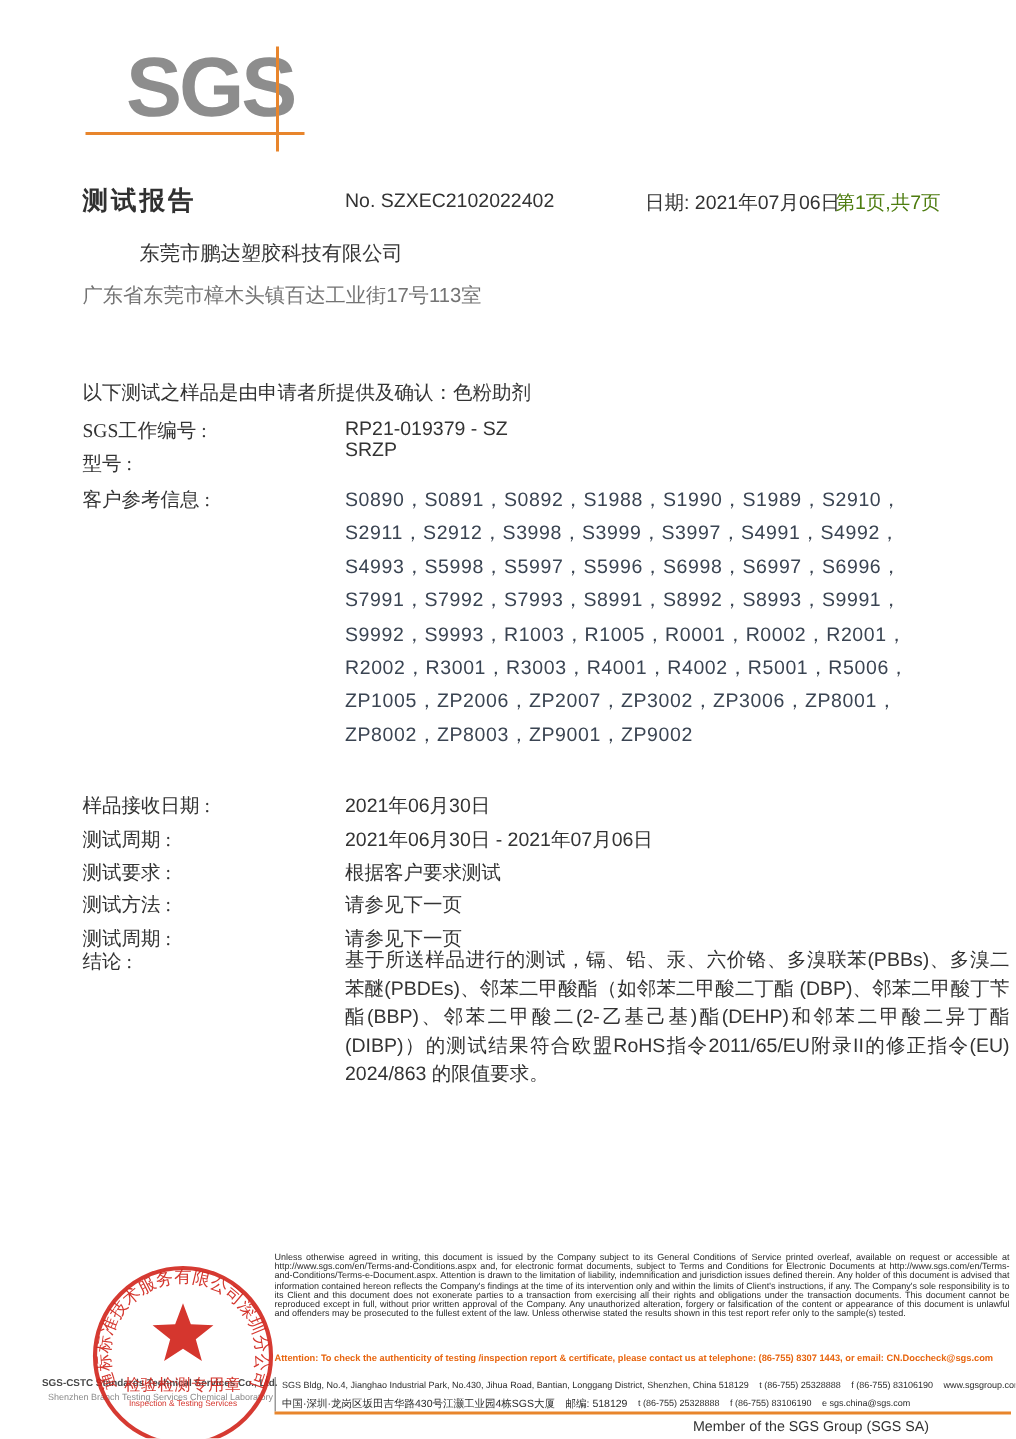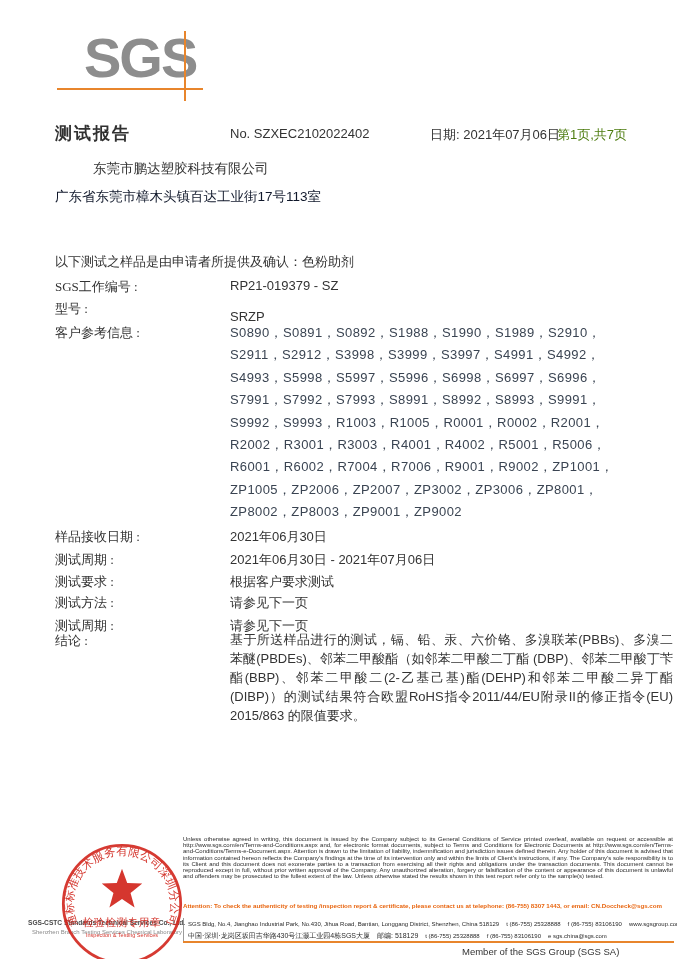--- a/index.html
+++ b/index.html
@@ -16,21 +16,21 @@
     font-family:"Liberation Sans", sans-serif;
   }
   .logo-hline { position:absolute; left:57px; top:88px; width:146px; height:2px; background:#e8852c; }
   .logo-vline { position:absolute; left:184px; top:31px; width:2px; height:70px; background:#e8852c; }
   .report-title { position:absolute; left:55px; top:122px; font-size:17px; font-weight:700; color:#303030; letter-spacing:2px; }
   .hdr-no   { position:absolute; left:230px; top:126px; font-size:13px; color:#333; }
   .hdr-date { position:absolute; left:418px; top:126px; font-size:13px; color:#333;margin-left:12px; }
   .hdr-page { position:absolute; left:557px; top:126px; font-size:13px; color:#4d7c0f; }
   
   .co-name { position:absolute; left:55px; top:160px; font-size:13.5px; color:#333;margin-left:38px; }
-  .co-addr { position:absolute; left:55px; top:188px; font-size:13.5px; color:#0f172a; }
+  .co-addr { position:absolute; left:55px; top:188px; font-size:13.5px; color:#737373; }
   .statement { position:absolute; left:55px; top:253px; font-size:13px; color:#333; }
   
   .lbl { position:absolute; left:55px;  font-size:13px; color:#333;font-family:Liberation Serif, serif; }
   .val { position:absolute; left:230px; font-size:13px; color:#333; }
   .ref-lines { position:absolute; left:230px; top:322px; width:440px; font-size:13px; color:#3a4452; }
   .ref-lines div { height:22.4px; line-height:22.4px; letter-spacing:0.4px; }
   .conclusion {
     position:absolute; left:230px; top:630px; width:443px;
     font-size:13px; line-height:19px; color:#333; text-align:justify;
   }
@@ -73,52 +73,51 @@
 
   <div class="co-name">东莞市鹏达塑胶科技有限公司</div>
   <div class="co-addr">广东省东莞市樟木头镇百达工业街17号113室</div>
 
   <div class="statement">以下测试之样品是由申请者所提供及确认：色粉助剂</div>
 
   <div class="lbl" style="top:278px">SGS工作编号 :</div>
   <div class="val" style="top:278px">RP21-019379 - SZ</div>
 
   <div class="lbl" style="top:300px">型号 :</div>
-  <div class="val" style="top:309px">SRZP</div>
+  <div class="val" style="top:292px">SRZP</div>
 
   <div class="lbl" style="top:324px">客户参考信息 :</div>
   <div class="ref-lines">
     <div>S0890，S0891，S0892，S1988，S1990，S1989，S2910，</div>
     <div>S2911，S2912，S3998，S3999，S3997，S4991，S4992，</div>
     <div>S4993，S5998，S5997，S5996，S6998，S6997，S6996，</div>
     <div>S7991，S7992，S7993，S8991，S8992，S8993，S9991，</div>
     <div>S9992，S9993，R1003，R1005，R0001，R0002，R2001，</div>
     <div>R2002，R3001，R3003，R4001，R4002，R5001，R5006，</div>
-    <div>R6001，R6002，R7004，R7006，R9001，R9002，ZP1001，</div>
     <div>ZP1005，ZP2006，ZP2007，ZP3002，ZP3006，ZP8001，</div>
     <div>ZP8002，ZP8003，ZP9001，ZP9002</div>
   </div>
 
   <div class="lbl" style="top:528px">样品接收日期 :</div>
   <div class="val" style="top:528px">2021年06月30日</div>
 
   <div class="lbl" style="top:551px">测试周期 :</div>
   <div class="val" style="top:551px">2021年06月30日 - 2021年07月06日</div>
 
   <div class="lbl" style="top:573px">测试要求 :</div>
   <div class="val" style="top:573px">根据客户要求测试</div>
 
   <div class="lbl" style="top:594px">测试方法 :</div>
   <div class="val" style="top:594px">请参见下一页</div>
 
   <div class="lbl" style="top:617px">测试周期 :</div>
   <div class="val" style="top:617px">请参见下一页</div>
 
   <div class="lbl" style="top:632px">结论 :</div>
-  <div class="conclusion">基于所送样品进行的测试，镉、铅、汞、六价铬、多溴联苯(PBBs)、多溴二苯醚(PBDEs)、邻苯二甲酸酯（如邻苯二甲酸二丁酯 (DBP)、邻苯二甲酸丁苄酯(BBP)、邻苯二甲酸二(2-乙基己基)酯(DEHP)和邻苯二甲酸二异丁酯(DIBP)）的测试结果符合欧盟RoHS指令2011/44/EU附录II的修正指令(EU) 2015/863 的限值要求。</div>
+  <div class="conclusion">基于所送样品进行的测试，镉、铅、汞、六价铬、多溴联苯(PBBs)、多溴二苯醚(PBDEs)、邻苯二甲酸酯（如邻苯二甲酸二丁酯 (DBP)、邻苯二甲酸丁苄酯(BBP)、邻苯二甲酸二(2-乙基己基)酯(DEHP)和邻苯二甲酸二异丁酯(DIBP)）的测试结果符合欧盟RoHS指令2011/65/EU附录II的修正指令(EU) 2024/863 的限值要求。</div>
 
   <div class="fineprint">Unless otherwise agreed in writing, this document is issued by the Company subject to its General Conditions of Service printed overleaf, available on request or accessible at http://www.sgs.com/en/Terms-and-Conditions.aspx and, for electronic format documents, subject to Terms and Conditions for Electronic Documents at http://www.sgs.com/en/Terms-and-Conditions/Terms-e-Document.aspx. Attention is drawn to the limitation of liability, indemnification and jurisdiction issues defined therein. Any holder of this document is advised that information contained hereon reflects the Company's findings at the time of its intervention only and within the limits of Client's instructions, if any. The Company's sole responsibility is to its Client and this document does not exonerate parties to a transaction from exercising all their rights and obligations under the transaction documents. This document cannot be reproduced except in full, without prior written approval of the Company. Any unauthorized alteration, forgery or falsification of the content or appearance of this document is unlawful and offenders may be prosecuted to the fullest extent of the law. Unless otherwise stated the results shown in this test report refer only to the sample(s) tested.</div>
   <div class="attention">Attention: To check the authenticity of testing /inspection report &amp; certificate, please contact us at telephone: (86-755) 8307 1443, or email: CN.Doccheck@sgs.com</div>
 
   <div class="addr-box">
     <div class="addr-row">
       <span>SGS Bldg, No.4, Jianghao Industrial Park, No.430, Jihua Road, Bantian, Longgang District, Shenzhen, China 518129</span>
       <span>t (86-755) 25328888</span>
       <span>f (86-755) 83106190</span>
       <span>www.sgsgroup.com.cn</span>

